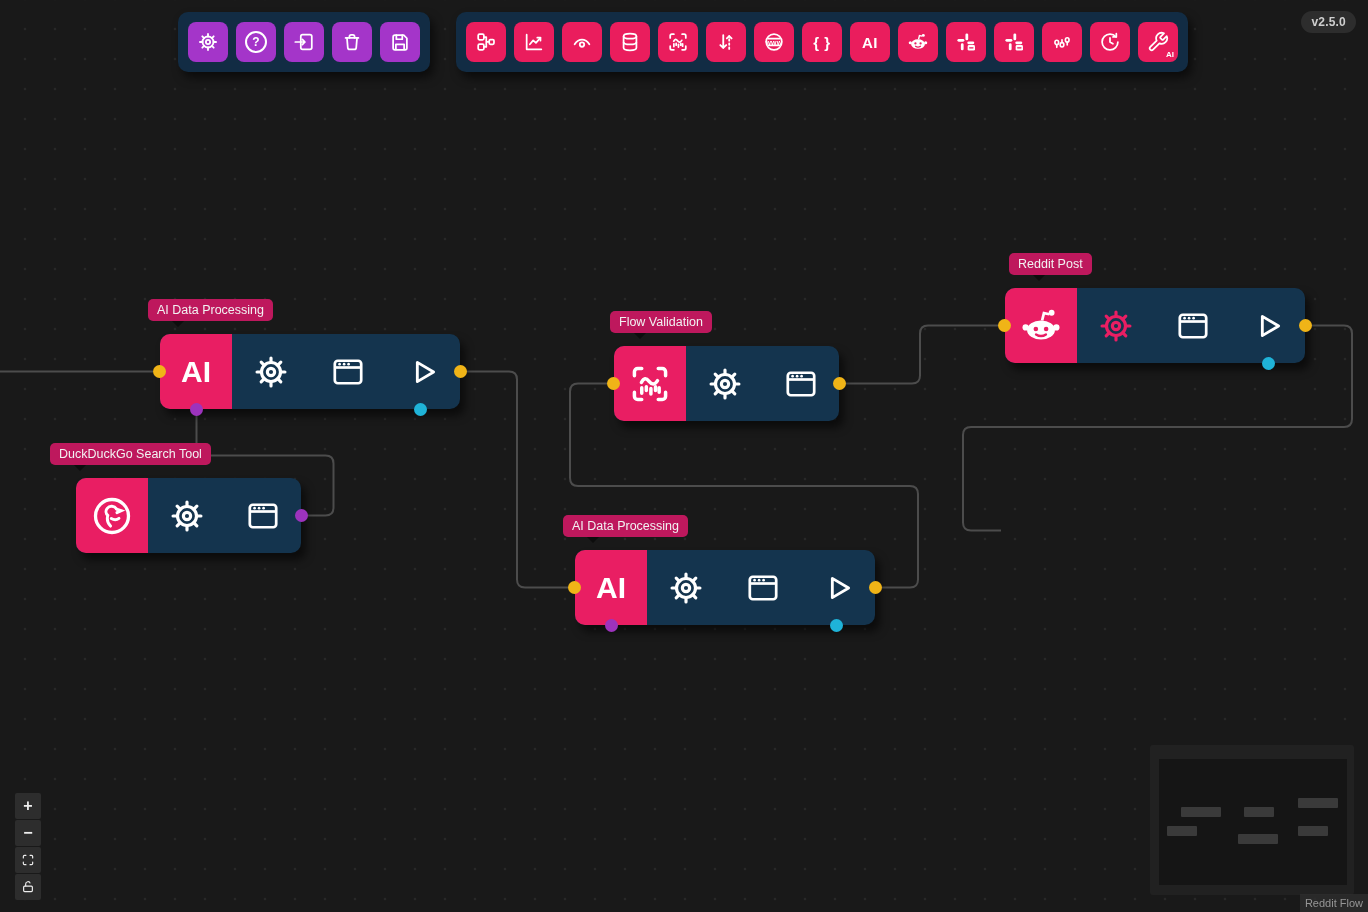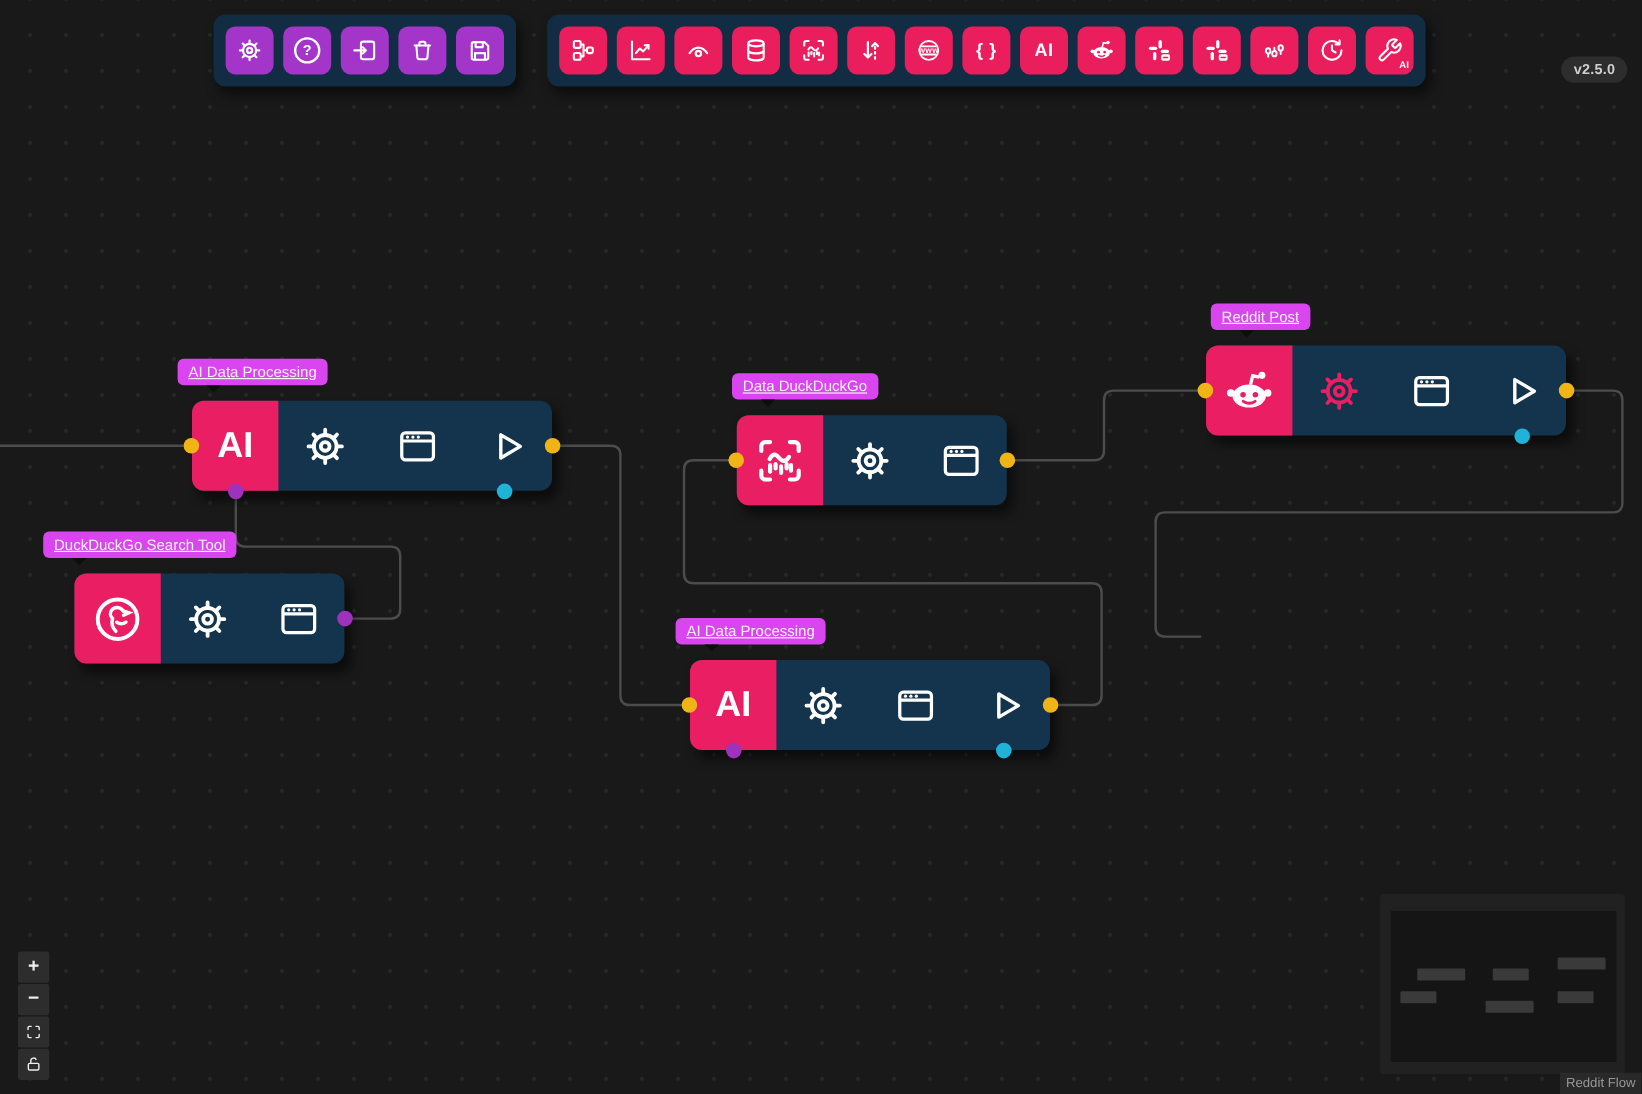--- a/index.html
+++ b/index.html
@@ -44,21 +44,21 @@
     width:22px;height:22px;border:2px solid #fff;border-radius:50%;
     display:flex;align-items:center;justify-content:center;font-size:12px;font-weight:bold;color:#fff;
   }
   .www-wrap{position:relative;width:24px;height:24px;display:flex;align-items:center;justify-content:center}
   .www-text{position:absolute;font-size:7px;font-weight:bold;color:#fff;letter-spacing:.3px}
   .ai-sub{position:absolute;right:4px;bottom:3px;font-size:8px;font-weight:bold;color:#fff}
 
   
   .version{
     position:absolute;top:11px;right:12px;background:#2d2d2d;color:#cfcfcf;
-    font-size:12px;font-weight:bold;padding:4px 10px;border-radius:12px;letter-spacing:.2px;margin-top:36px;
+    font-size:12px;font-weight:bold;padding:4px 10px;border-radius:12px;letter-spacing:.2px;
   }
 
   
   .node{
     position:absolute;height:75px;display:flex;border-radius:10px;
     background:var(--navy);box-shadow:5px 7px 9px rgba(0,0,0,.55);
   }
   .node.w300{width:300px}
   .node.w225{width:225px}
   .node-head{
@@ -75,21 +75,21 @@
   .ic34{width:34px;height:34px}
   .handle{position:absolute;width:13px;height:13px;border-radius:50%}
   .handle.left{left:-7px;top:31px}
   .handle.right{right:-7px;top:31px}
   .handle.bottom{bottom:-7px}
   .handle.yellow{background:var(--h-yellow)}
   .handle.purple{background:var(--h-purple)}
   .handle.cyan{background:var(--h-cyan)}
   .node-label{
     position:absolute;bottom:calc(100% + 13px);white-space:nowrap;
-    background:#d946ef;color:#f2f2f2;font-size:12.5px;padding:4px 9px;border-radius:5px;text-decoration:underline;
+    background:#be185d;color:#f2f2f2;font-size:12.5px;padding:4px 9px;border-radius:5px;
   }
   .node-label::after{
     content:"";position:absolute;top:100%;left:24px;
     border:6px solid transparent;border-top-color:#0d0d0d;
   }
 
   
   .controls{position:absolute;left:15px;top:793px;display:flex;flex-direction:column;gap:1px}
   .ctl{
     width:26px;height:26px;background:#2d2d2d;border:none;color:#eee;cursor:pointer;
@@ -302,21 +302,21 @@
             <use href="#i-play"></use>
           </svg>
         </span>
     </div>
     <span class="handle yellow left"></span>
     <span class="handle yellow right"></span>
     <span class="handle purple bottom" style="left:30px"></span>
     <span class="handle cyan bottom" style="left:254px"></span>
   </div>
 
-  <div class="node w225" style="left:62px;top:478px">
+  <div class="node w225" style="left:76px;top:478px">
     <div class="node-label" style="left:-26px"><span>DuckDuckGo Search Tool</span></div>
     <div class="node-head">
         <span>
           <svg class="ic ic44">
             <use href="#i-duck"></use>
           </svg>
         </span>
       </div>
     <div class="node-body">
       <span class="nbi">
@@ -327,21 +327,21 @@
       <span class="nbi">
           <svg class="ic ic36">
             <use href="#i-window"></use>
           </svg>
         </span>
     </div>
     <span class="handle purple right"></span>
   </div>
 
   <div class="node w225" style="left:614px;top:346px">
-    <div class="node-label" style="left:-4px"><span>Data DuckDuckGo</span></div>
+    <div class="node-label" style="left:-4px"><span>Flow Validation</span></div>
     <div class="node-head">
         <span>
           <svg class="ic ic44">
             <use href="#i-scan"></use>
           </svg>
         </span>
       </div>
     <div class="node-body">
       <span class="nbi">
           <svg class="ic ic38">

